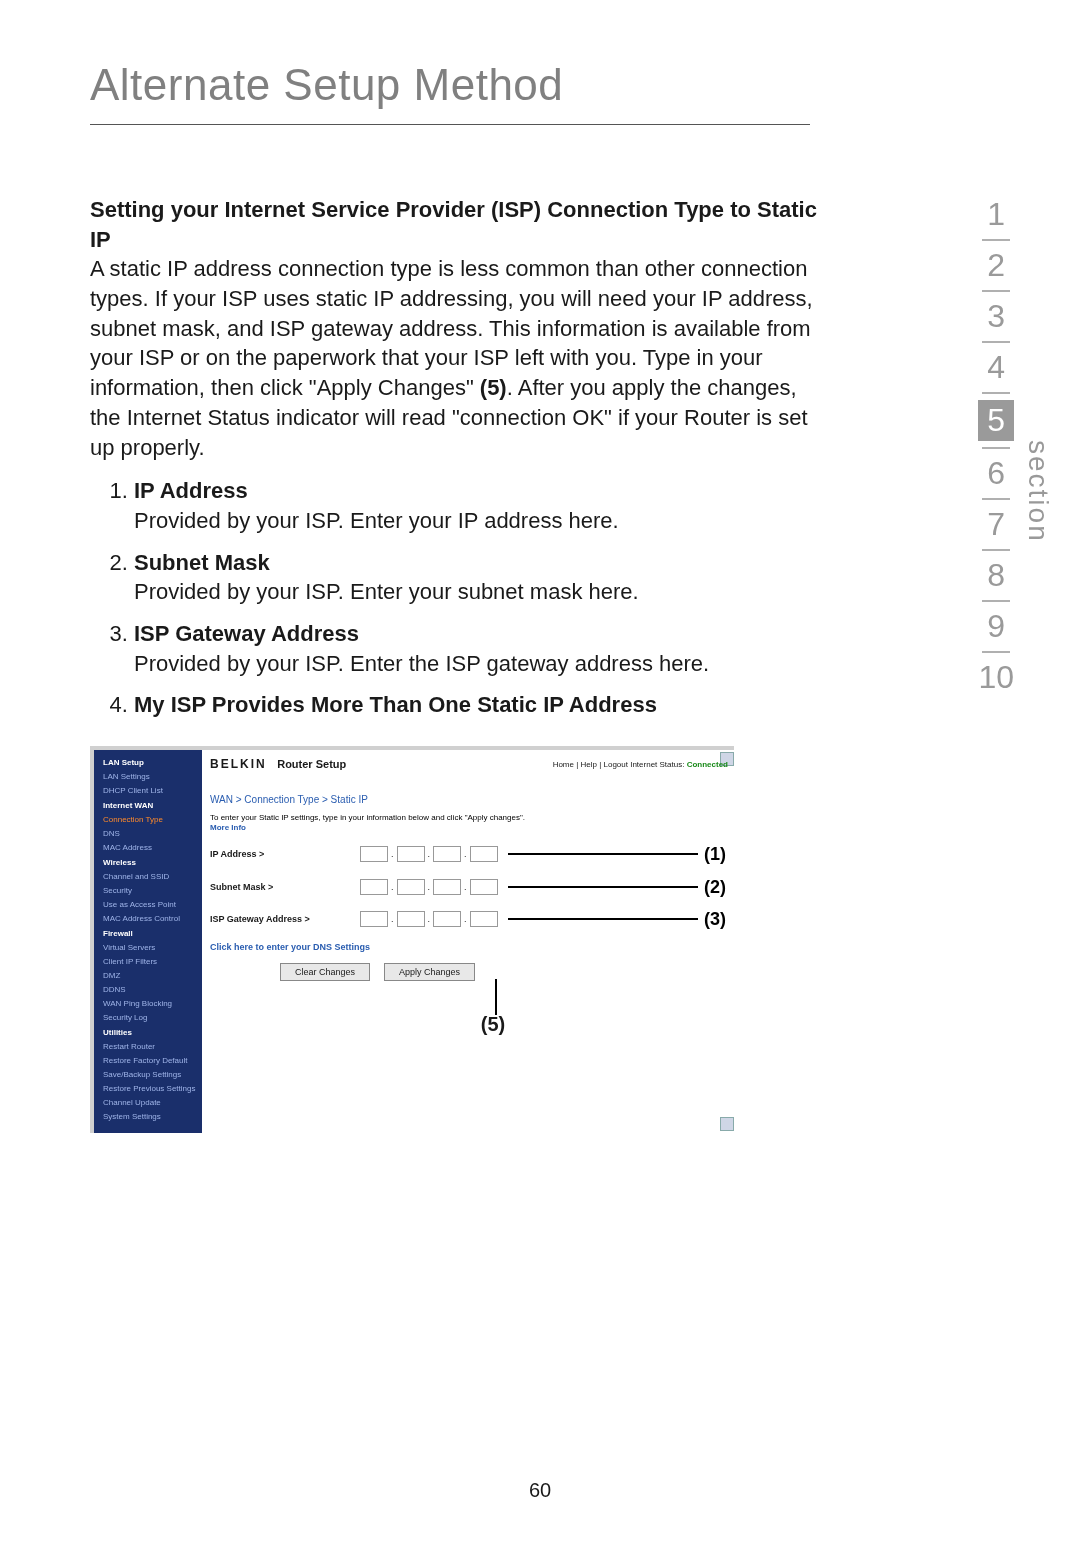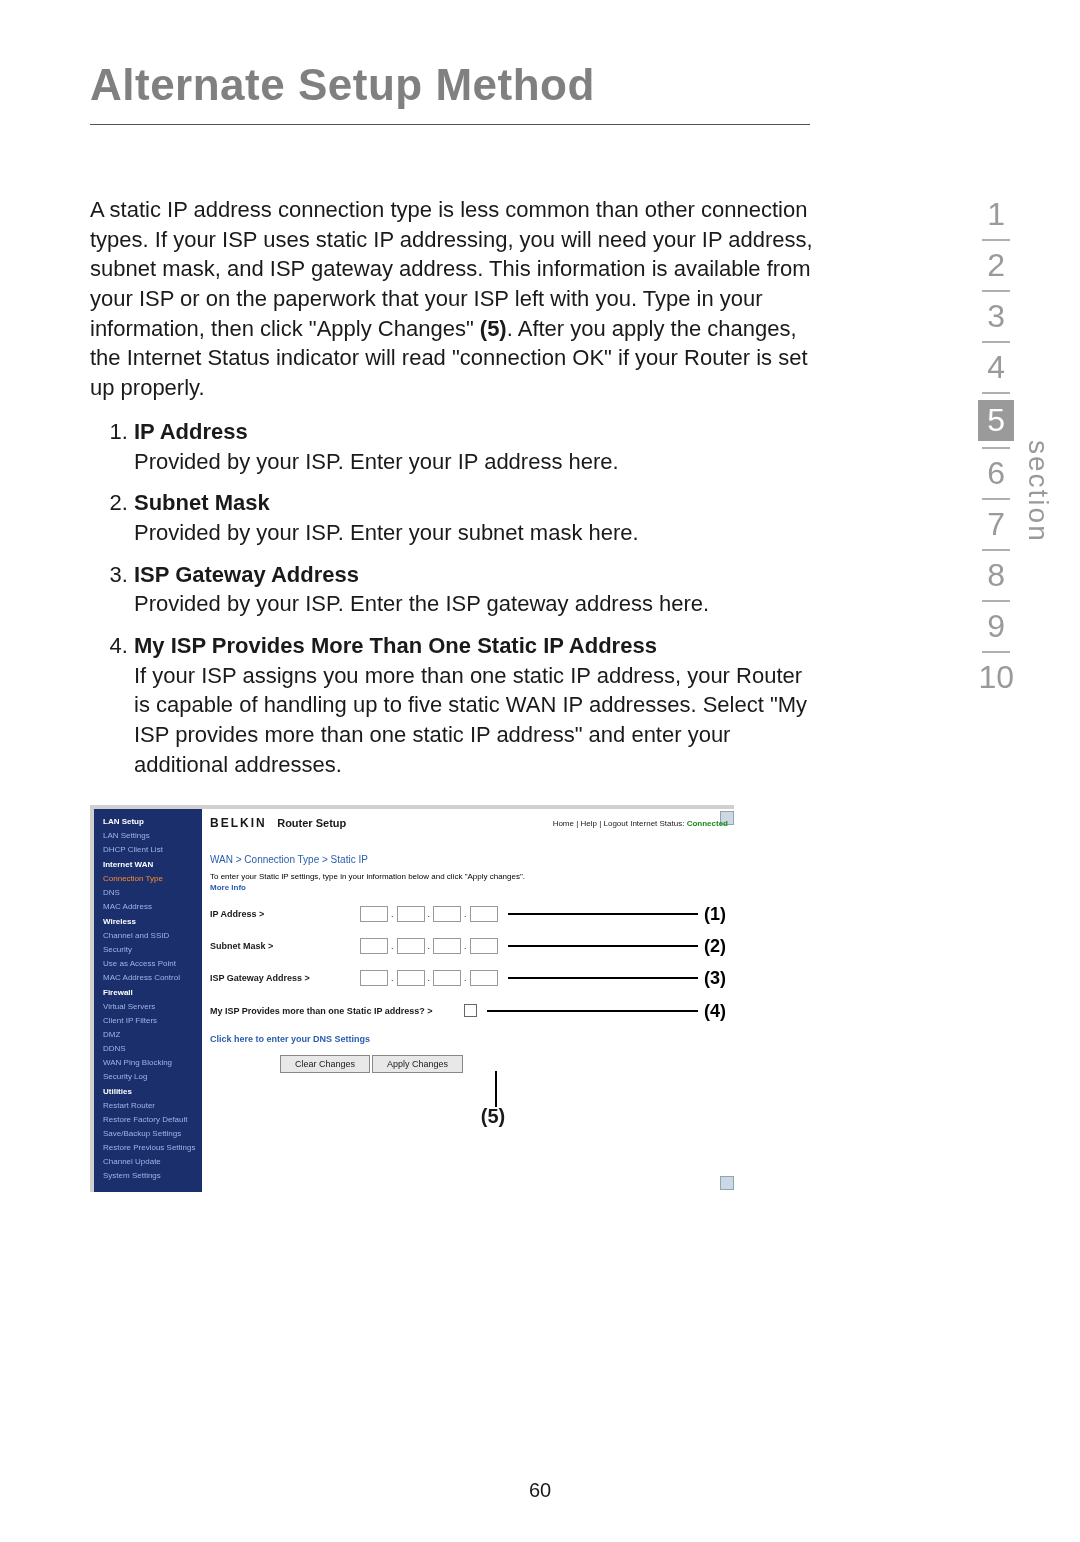--- a/index.html
+++ b/index.html
@@ -1,17 +1,17 @@
 <!DOCTYPE html>
 <html><head>
 <meta charset="utf-8">
 <style>
   html,body{margin:0;padding:0;background:#fff;font-family:Arial,Helvetica,sans-serif;color:#1a1a1a}
   .page{width:1080px;height:1542px;position:relative;margin:0 auto;box-sizing:border-box;padding:60px 0 0 90px}
-  .title{font-size:44px;color:#808080;letter-spacing:.5px;font-weight:700;margin:0 0 14px 0}
+  .title{font-size:44px;color:#808080;letter-spacing:.5px;font-weight:400;margin:0 0 14px 0}
   .rule{border:none;border-top:1.5px solid #555;margin:0 0 70px 0;width:720px}
   .content{width:730px;font-size:22px;line-height:1.35}
   .hd{font-weight:700;margin:0}
   .para{margin:0 0 14px 0}
   ol.fields{list-style:decimal;padding-left:44px;margin:14px 0 0 0}
   ol.fields>li{margin:0 0 12px 0}
   ol.fields .fh{font-weight:700}
   ol.fields .fd{font-weight:400;display:block}
   .figbox{margin-top:26px;width:640px;border:4px solid #d0d0d0;border-right:none;border-bottom:none;background:#fff;font-family:Verdana,Arial,sans-serif;font-size:9px;position:relative}
   .figinner{display:flex}
@@ -29,50 +29,51 @@
   .mi{color:#2a5db0;font-size:8px;font-weight:700;display:block;margin-bottom:8px}
   .row{display:flex;align-items:center;margin:8px 0;position:relative}
   .row .lbl{width:150px;font-weight:700}
   .ipgrp{display:flex;align-items:center;gap:2px}
   .oct{width:26px;height:14px;border:1px solid #999}
   .dot{padding:0 1px}
   .leader{flex:1;border-top:2px solid #000;margin:0 6px 0 10px}
   .num{font-weight:900;font-size:18px;color:#000}
   .chk{width:11px;height:11px;border:1px solid #666;display:inline-block;margin-left:4px;vertical-align:middle}
   .dnslink{color:#2a5db0;font-weight:700;font-size:9px;margin:10px 0}
-  .btns{display:flex;gap:2px;margin:4px 0 0 70px}
+  .btns{display:flex;gap:14px;margin:4px 0 0 70px}
   .btn{border:1px solid #888;background:#e8e8e8;padding:2px 14px;font-size:9px}
   .vlead{margin:0 auto;border-left:2px solid #000;height:36px;width:0;margin-top:-2px;position:relative;left:28px}
   .five{font-weight:900;font-size:20px;text-align:center;margin-left:50px;margin-top:-4px}
   .sectnav{position:absolute;right:66px;top:190px;text-align:center}
   .sectnav .n{color:#9a9a9a;font-size:32px;margin:6px 0}
   .sectnav .cur{background:#9a9a9a;color:#fff;padding:2px 8px}
   .sectnav .bar{width:28px;border-top:2px solid #b0b0b0;margin:4px auto}
   .sectlabel{position:absolute;right:26px;top:440px;color:#999;font-size:28px;writing-mode:vertical-rl;letter-spacing:2px}
   .pgnum{position:absolute;bottom:40px;left:0;width:1080px;text-align:center;font-size:20px}
   .scroll{position:absolute;right:2px;top:2px;bottom:2px;width:12px;display:flex;flex-direction:column;justify-content:space-between}
   .sbox{width:12px;height:12px;background:#cfd6e6;border:1px solid #8aa}
 </style>
 </head>
 <body>
 
 <div class="page">
   <h1 class="title">Alternate Setup Method</h1>
   <hr class="rule">
 
   <div class="content">
+    <p class="hd">Setting your Internet Service Provider (ISP) Connection Type to Static IP</p>
     <p class="para">
       <span>A static IP address connection type is less common than other connection types. If your ISP uses static IP addressing, you will need your IP address, subnet mask, and ISP gateway address. This information is available from your ISP or on the paperwork that your ISP left with you. Type in your information, then click "Apply Changes" </span><b>(5)</b><span>. After you apply the changes, the Internet Status indicator will read "connection OK" if your Router is set up properly.</span>
     </p>
 
     <ol class="fields">
       <li><span class="fh">IP Address</span><span class="fd">Provided by your ISP. Enter your IP address here.</span></li>
       <li><span class="fh">Subnet Mask</span><span class="fd">Provided by your ISP. Enter your subnet mask here.</span></li>
       <li><span class="fh">ISP Gateway Address</span><span class="fd">Provided by your ISP. Enter the ISP gateway address here.</span></li>
-      <li><span class="fh">My ISP Provides More Than One Static IP Address</span><span class="fd">If your ISP assigns you more than one static IP address, your Router is capable of handling up to five static WAN IP addresses. Select "My ISP provides more than one static IP address" and enter your additional addresses.</span></li>
+      <li><span class="fh">My ISP Provides More Than One Static IP Address</span></li>
     </ol>
 
     <div class="figbox">
       <div class="scroll">
           <div class="sbox"></div>
           <div class="sbox"></div>
         </div>
       <div class="figinner">
         <div class="side">
             <div class="group">LAN Setup</div>
@@ -148,26 +149,20 @@
                   <span class="dot">.</span>
                   <span class="oct"></span>
                   <span class="dot">.</span>
                   <span class="oct"></span>
                 </span>
                 <span class="leader"></span>
                 <span class="num">(3)</span>
               </div>
             </div>
 
-          <div class="row">
-            <span class="lbl" style="width:250px">My ISP Provides more than one Static IP address? &gt;</span>
-            <span class="chk"></span>
-            <span class="leader"></span>
-            <span class="num">(4)</span>
-          </div>
 
           <div class="dnslink">Click here to enter your DNS Settings</div>
           <div class="btns">
             <span class="btn">Clear Changes</span>
             <span class="btn">Apply Changes</span>
           </div>
           <div class="vlead"></div>
           <div class="five">(5)</div>
         </div>
       </div>

